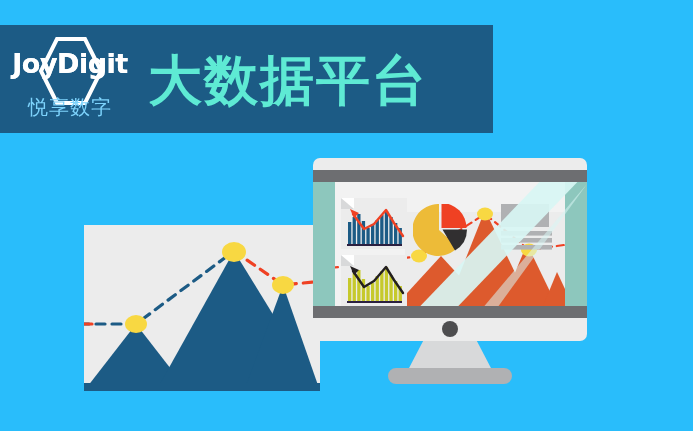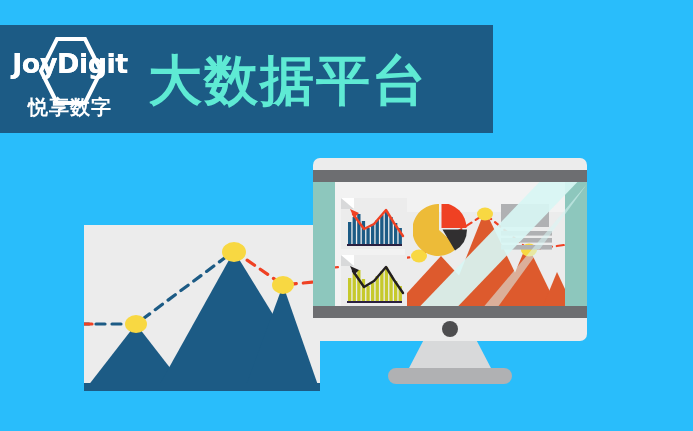--- a/index.html
+++ b/index.html
@@ -26,21 +26,21 @@
   .logo-en {
     position:relative; z-index:3;
     color:#ffffff; font-size:27px; font-weight:bold;
     letter-spacing:-0.5px; line-height:1;
     font-family:"DejaVu Sans", sans-serif;
     margin-top:8px;
     text-shadow:0 0 0 #fff;
   }
   .logo-cn {
     position:relative; z-index:3;
-    color:#ffffff; font-size:20px; font-weight:bold;
+    color:#7dd3fc; font-size:20px; font-weight:normal;
     letter-spacing:1px; line-height:1; margin-top:20px;
   }
   .banner-title {
     color:#5eead4; font-size:54px; font-weight:bold;
     letter-spacing:2px; line-height:1; margin-left:22px; margin-top:2px;
   }
 
   
   .left-panel {
     position:absolute; left:84px; top:225px; width:236px; height:166px;

